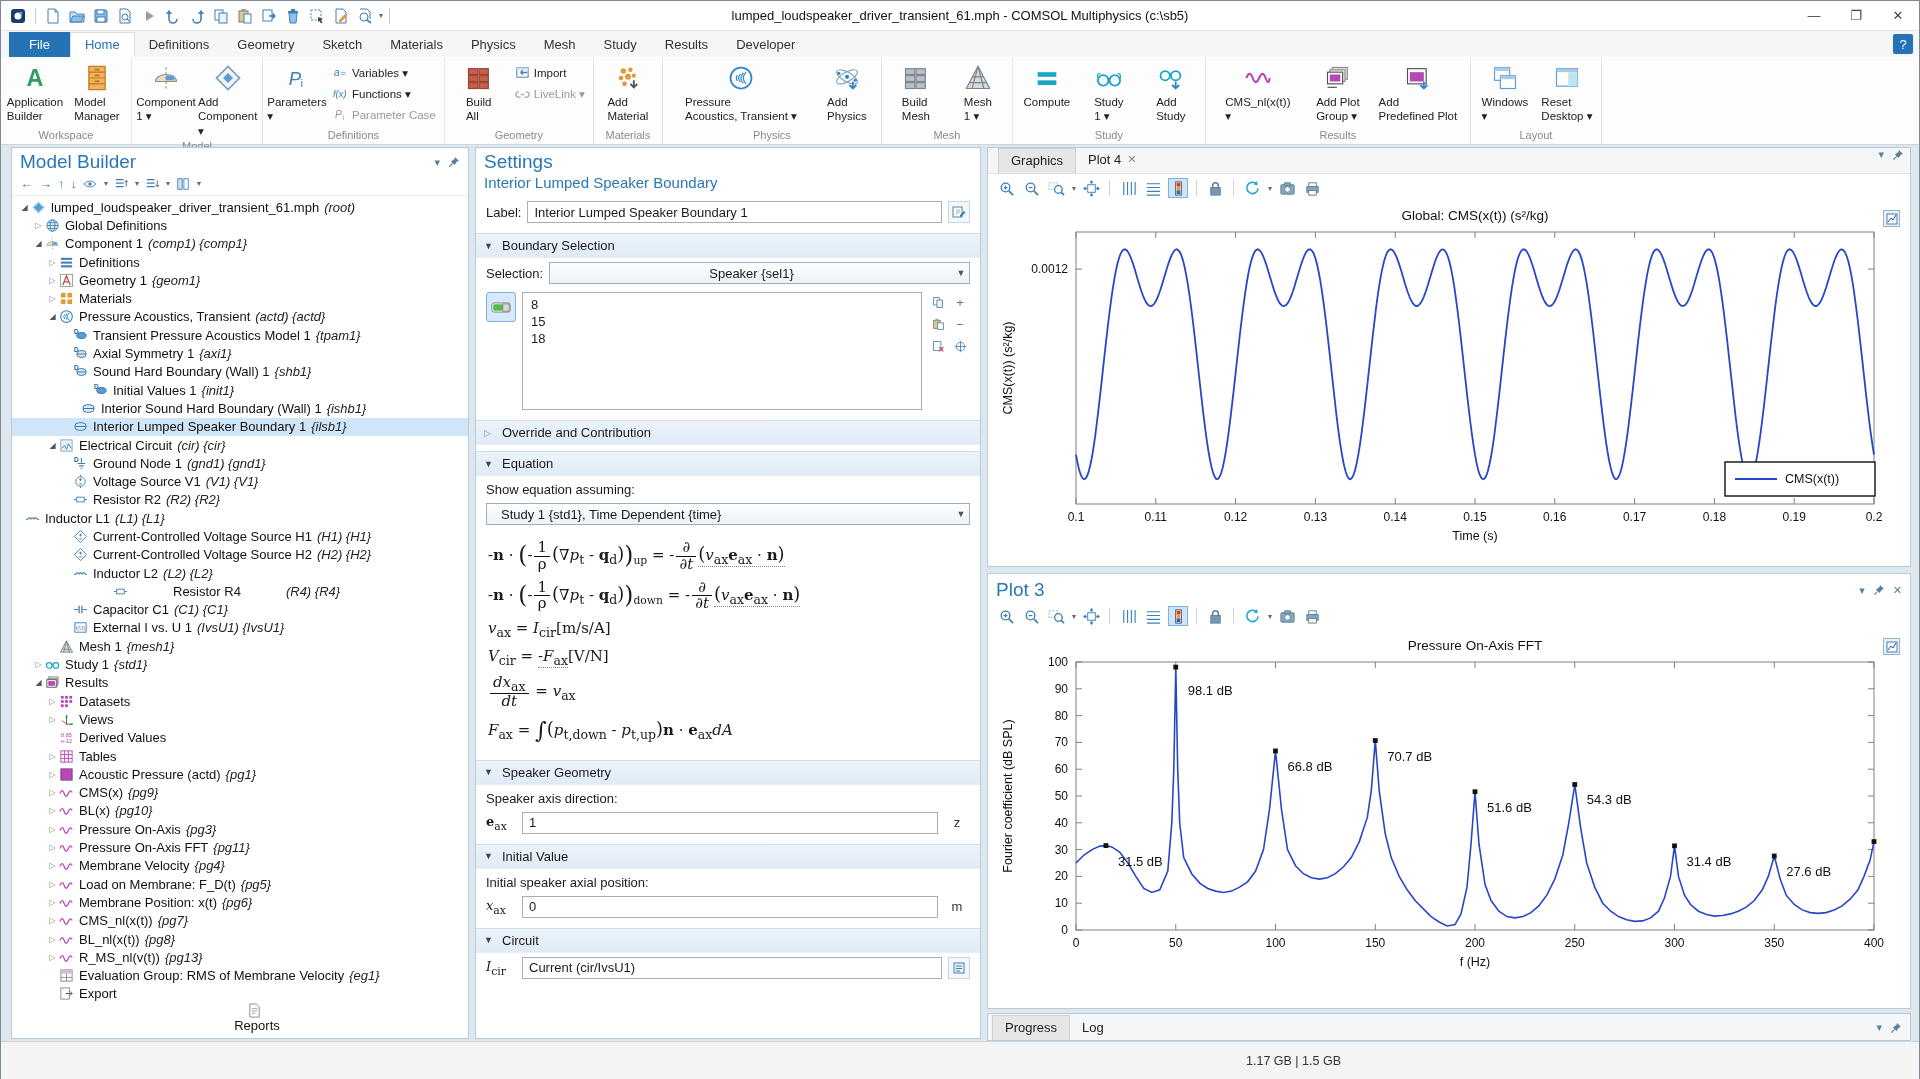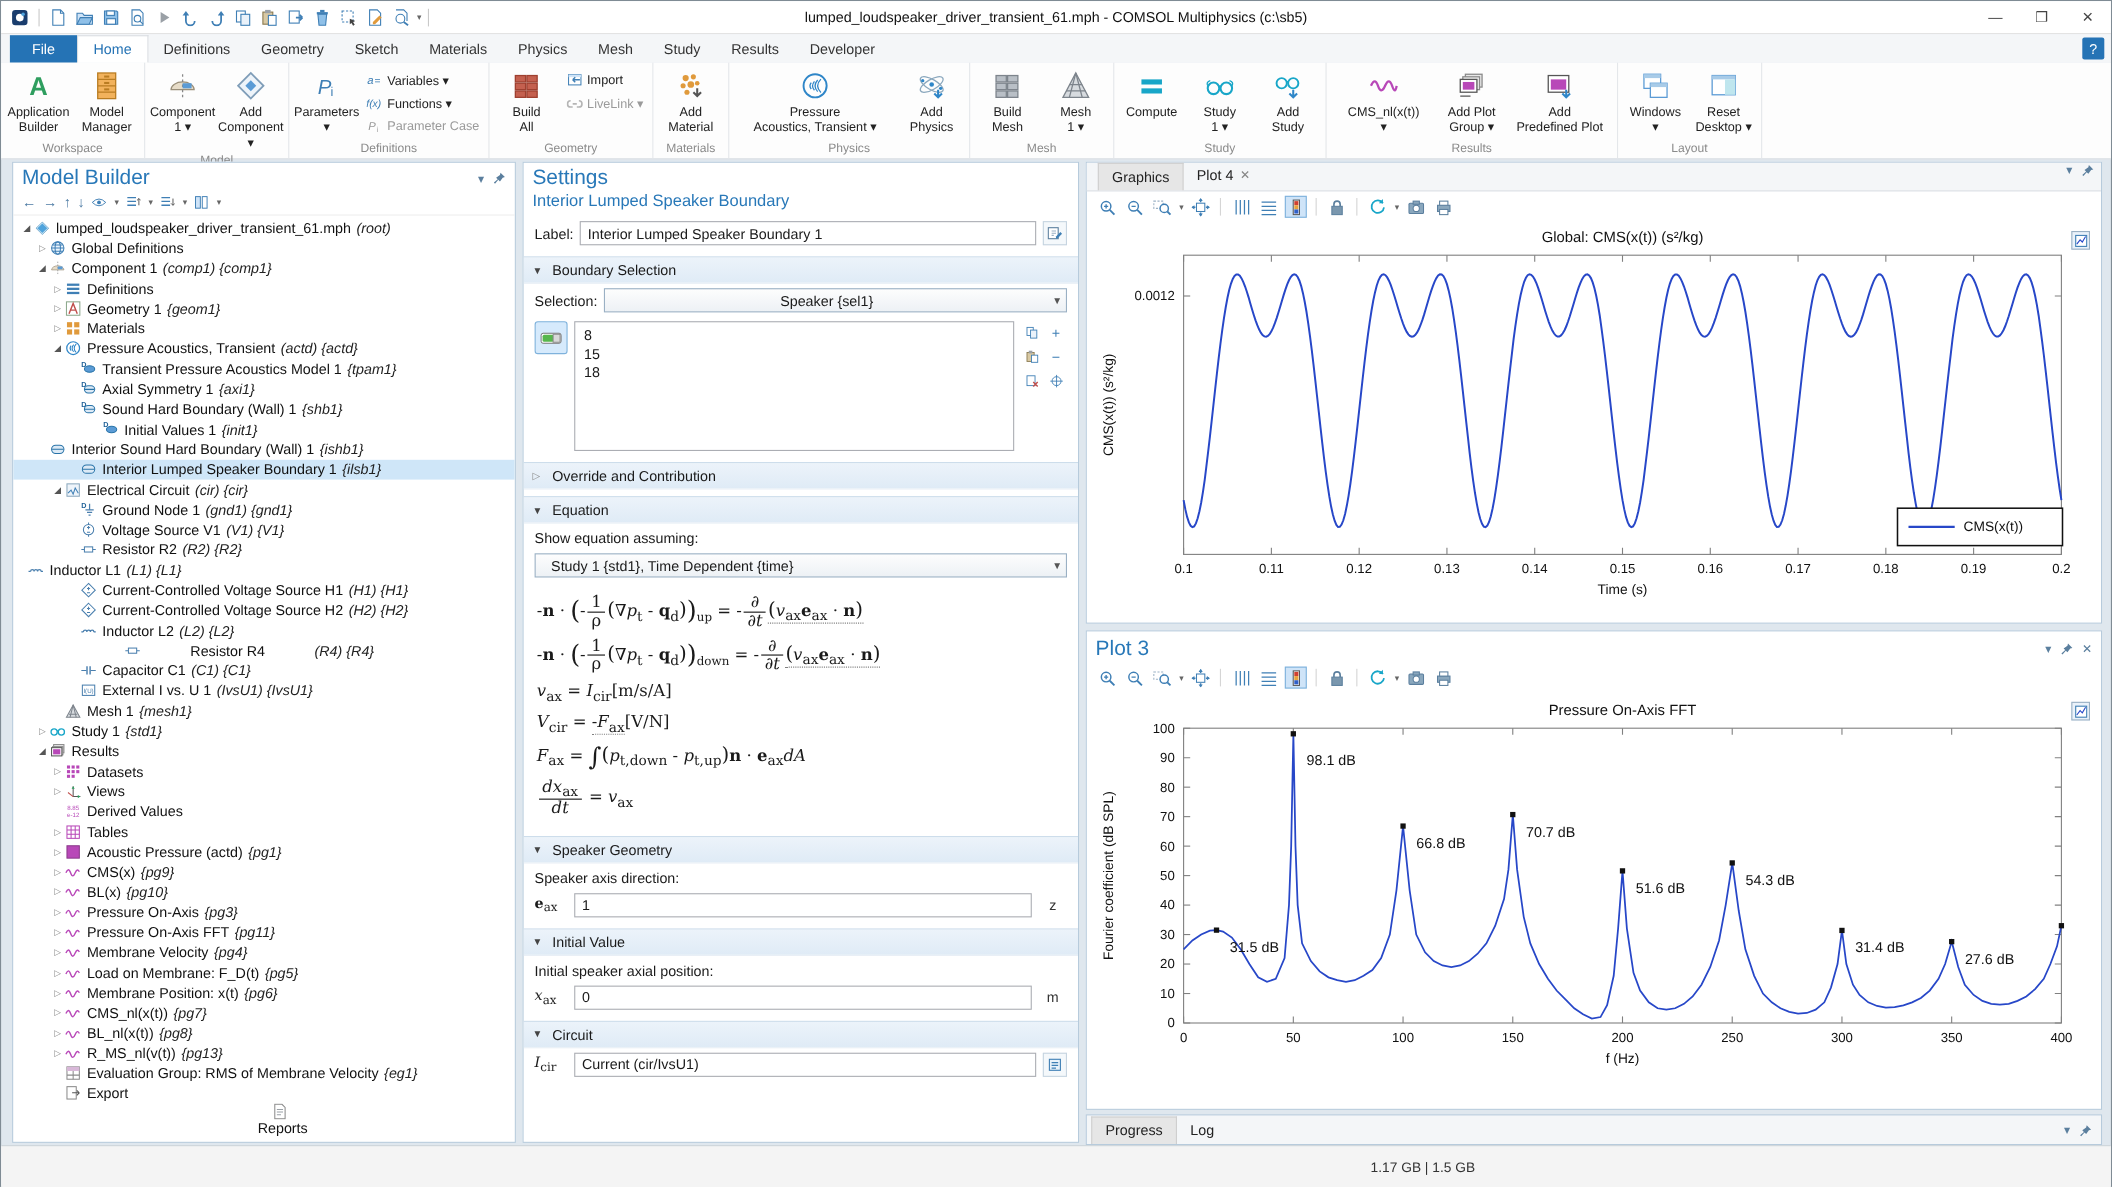--- a/index.html
+++ b/index.html
@@ -26,21 +26,21 @@
 
   
   #ribbon { position:absolute; left:0; top:56px; right:0; height:88px; background:#fdfdfd; border-bottom:1px solid #cfd6dd; display:flex; }
   .rgroup { display:flex; flex-direction:column; border-right:1px solid #e4e7ea; padding:2px 4px 0; }
   .rgroup-body { flex:1; display:flex; align-items:stretch; gap:2px; }
   .rgroup-label { height:17px; text-align:center; font-size:11px; color:#8a8a8a; padding-top:2px; }
   .bigbtn { width:60px; display:flex; flex-direction:column; align-items:center; justify-content:flex-start; padding-top:4px; }
   .bigbtn.wide { width:148px; }
   .bigbtn .bicon { width:30px; height:30px; display:flex; align-items:center; justify-content:center; }
   .bigbtn .bicon svg { width:28px; height:28px; }
-  .bigbtn .blabel { font-size:11.5px; color:#222; text-align:center; white-space:pre-line; line-height:1.25; margin-top:2px; }
+  .bigbtn .blabel { font-size:11.5px; color:#222; text-align:left; white-space:pre-line; line-height:1.25; margin-top:2px; }
   .smallcol { display:flex; flex-direction:column; justify-content:flex-start; padding-top:5px; gap:4px; }
   .smallbtn { display:flex; align-items:center; gap:4px; font-size:11.5px; color:#222; padding:1px 4px; }
   .smallbtn svg { width:15px; height:15px; }
   .smallbtn.disabled { color:#9a9a9a; }
 
   
   .panel { position:absolute; background:#fff; border:1px solid #b7cbdc; }
   #mb-panel { left:10px; top:146px; width:458px; height:892px; }
   #settings-panel { left:474px; top:146px; width:506px; height:892px; overflow:hidden; }
   #graphics-panel { left:986px; top:146px; width:924px; height:420px; }
@@ -746,21 +746,21 @@
           <span class="arr"></span>
           <span class="tic">
             <svg viewBox="0 0 16 16" width="100%" height="100%">
               <text x="1" y="6" font-size="7" fill="#1d5f96" font-weight="bold">D</text>
               <path d="M4 8a5 3.2 0 0 1 10 0a5 3.2 0 0 1 -10 0z" fill="#5b9bd5" stroke="#2873a8"></path>
             </svg>
           </span>
           <span class="tlabel">Initial Values 1</span>
           <span class="tann">{init1}</span>
         </div>
-        <div class="trow" style="padding-left: 20px;">
+        <div class="trow" style="padding-left: 56px;">
           <span class="arr"></span>
           <span class="tic">
             <svg viewBox="0 0 16 16" width="100%" height="100%">
               <rect x="2" y="4" width="12" height="8" rx="4" fill="#dceaf6" stroke="#2873a8"></rect>
               <path d="M2.5 8h11" stroke="#2873a8"></path>
             </svg>
           </span>
           <span class="tlabel">Interior Sound Hard Boundary (Wall) 1</span>
           <span class="tann">{ishb1}</span>
         </div>
@@ -1216,22 +1216,22 @@
       <div class="combo" style="flex:1">
         <span class="cval" style="text-align:left;padding-left:14px">Study 1 {std1}, Time Dependent {time}</span>
           <span class="carr">▼</span>
       </div>
     </div>
     <div class="equation-block" id="equations">
         <div class="eqline">-<b>n</b> · <span class="p2">(</span>-<span class="fr"><span>1</span><span>ρ</span></span><span class="p1">(</span>∇<i>p</i><sub>t</sub> - <b>q</b><sub>d</sub><span class="p1">)</span><span class="p2">)</span><sub class="lo">up</sub> = -<span class="fr"><span>∂</span><span>∂<i>t</i></span></span><span class="du"><span class="p1">(</span><i>v</i><sub>ax</sub><b>e</b><sub>ax</sub> · <b>n</b><span class="p1">)</span></span></div>
         <div class="eqline">-<b>n</b> · <span class="p2">(</span>-<span class="fr"><span>1</span><span>ρ</span></span><span class="p1">(</span>∇<i>p</i><sub>t</sub> - <b>q</b><sub>d</sub><span class="p1">)</span><span class="p2">)</span><sub class="lo">down</sub> = -<span class="fr"><span>∂</span><span>∂<i>t</i></span></span><span class="du"><span class="p1">(</span><i>v</i><sub>ax</sub><b>e</b><sub>ax</sub> · <b>n</b><span class="p1">)</span></span></div>
         <div class="eqline"><i>v</i><sub>ax</sub> = <i>I</i><sub>cir</sub>[m/s/A]</div>
         <div class="eqline"><i>V</i><sub>cir</sub> = <span class="du">-<i>F</i><sub>ax</sub></span>[V/N]</div>
+        <div class="eqline"><span class="fr"><span><i>dx</i><sub>ax</sub></span><span><i>dt</i></span></span> = <i>v</i><sub>ax</sub></div>
         <div class="eqline"><i>F</i><sub>ax</sub> = <span class="int">∫</span><span class="p1">(</span><i>p</i><sub>t,down</sub> - <i>p</i><sub>t,up</sub><span class="p1">)</span><b>n</b> · <b>e</b><sub>ax</sub><i>dA</i></div>
-        <div class="eqline"><span class="fr"><span><i>dx</i><sub>ax</sub></span><span><i>dt</i></span></span> = <i>v</i><sub>ax</sub></div>
       </div>
 
     <div class="sect">
         <span class="sarr">▼</span>
         <span>Speaker Geometry</span>
       </div>
     <div class="cap">Speaker axis direction:</div>
     <div class="srow">
       <span class="mathlab"><b>e</b><sub>ax</sub></span>
       <div class="field" style="flex:1">

